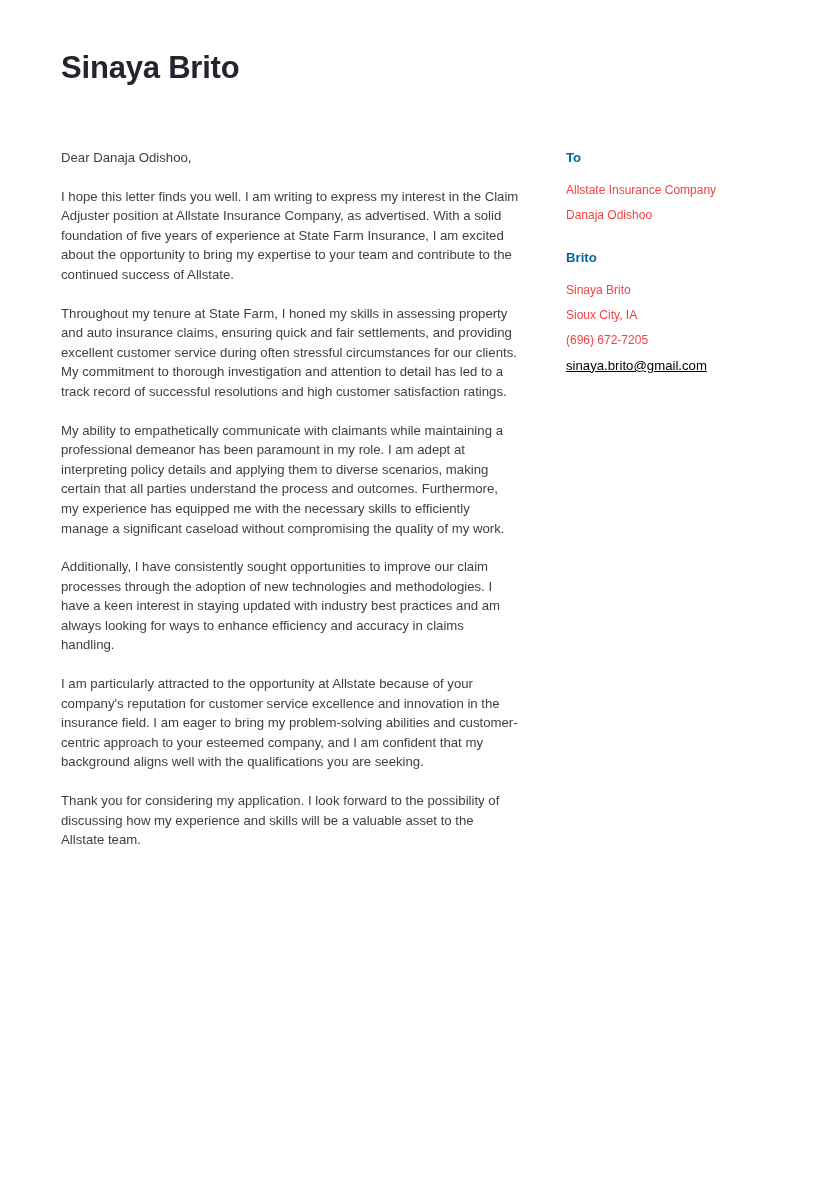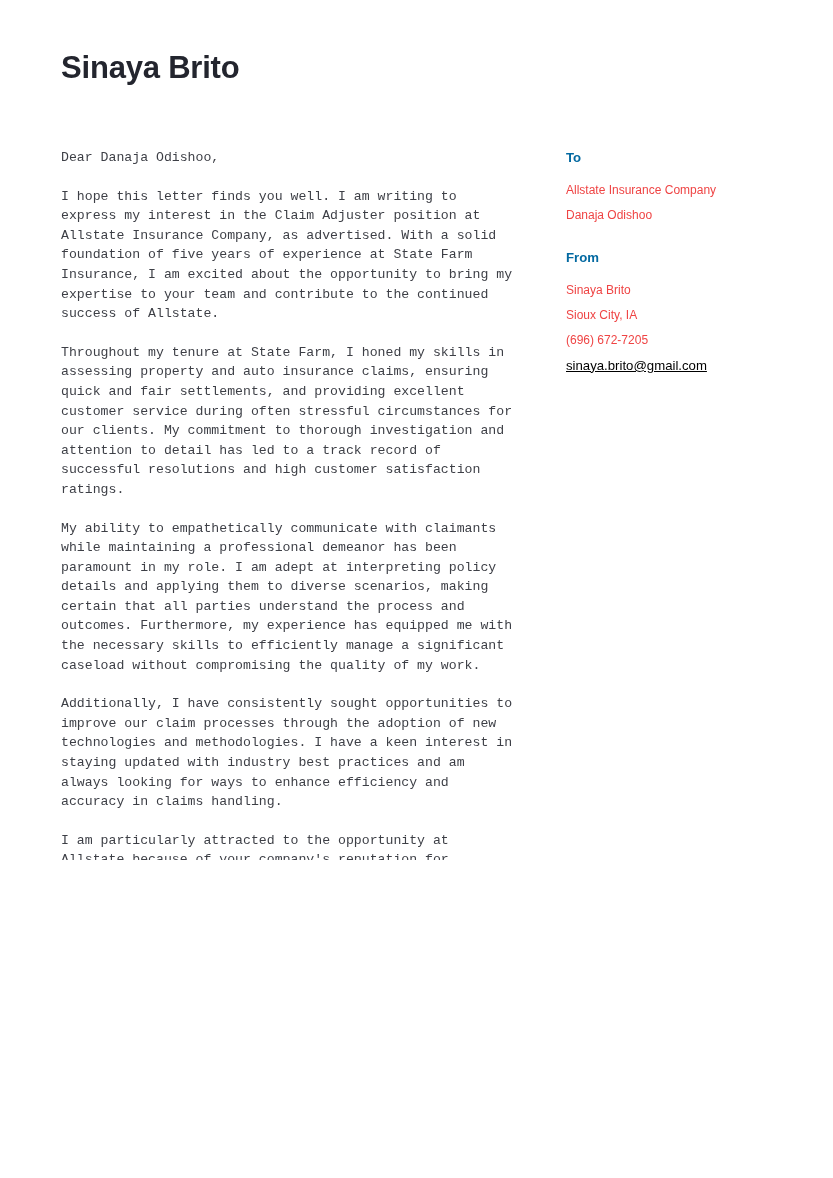--- a/index.html
+++ b/index.html
@@ -50,21 +50,20 @@
   .letter-body {
     width: 458px;
     flex: 0 0 458px;
   }
   .letter-body p {
     font-size: 13.2px;
     line-height: 19.6px;
     color: #3d3f46;
     margin: 0 0 19px 0;
     text-align: left;
-    font-family: Liberation Mono, monospace;
   }
   .letter-body p:last-child {
     margin-bottom: 0;
   }
   .salutation {
     margin-bottom: 19px !important;
   }
   .sidebar {
     flex: 1 1 auto;
     margin-left: 47px;
@@ -108,34 +107,35 @@
 
   <div class="content">
 
     <div class="letter-body">
       <p class="salutation">Dear Danaja Odishoo,</p>
       <p>I hope this letter finds you well. I am writing to express my interest in the Claim Adjuster position at Allstate Insurance Company, as advertised. With a solid foundation of five years of experience at State Farm Insurance, I am excited about the opportunity to bring my expertise to your team and contribute to the continued success of Allstate.</p>
       <p>Throughout my tenure at State Farm, I honed my skills in assessing property and auto insurance claims, ensuring quick and fair settlements, and providing excellent customer service during often stressful circumstances for our clients. My commitment to thorough investigation and attention to detail has led to a track record of successful resolutions and high customer satisfaction ratings.</p>
       <p>My ability to empathetically communicate with claimants while maintaining a professional demeanor has been paramount in my role. I am adept at interpreting policy details and applying them to diverse scenarios, making certain that all parties understand the process and outcomes. Furthermore, my experience has equipped me with the necessary skills to efficiently manage a significant caseload without compromising the quality of my work.</p>
       <p>Additionally, I have consistently sought opportunities to improve our claim processes through the adoption of new technologies and methodologies. I have a keen interest in staying updated with industry best practices and am always looking for ways to enhance efficiency and accuracy in claims handling.</p>
       <p>I am particularly attracted to the opportunity at Allstate because of your company's reputation for customer service excellence and innovation in the insurance field. I am eager to bring my problem-solving abilities and customer-centric approach to your esteemed company, and I am confident that my background aligns well with the qualifications you are seeking.</p>
+      <p>Thank you for considering my application. I look forward to the possibility of discussing how my experience and skills will be a valuable asset to the Allstate team.</p>
       <p>Warm regards,</p>
       <p>Sinaya Brito</p>
     </div>
 
     <div class="sidebar">
 
       <div class="sidebar-block">
         <div class="sidebar-heading">To</div>
         <div class="sidebar-line">Allstate Insurance Company</div>
         <div class="sidebar-line">Danaja Odishoo</div>
       </div>
 
       <div class="sidebar-block">
-        <div class="sidebar-heading">From</div>
+        <div class="sidebar-heading">Brito</div>
         <div class="sidebar-line">Sinaya Brito</div>
         <div class="sidebar-line">Sioux City, IA</div>
         <div class="sidebar-line">(696) 672-7205</div>
         <div><a class="sidebar-link">sinaya.brito@gmail.com</a></div>
       </div>
 
     </div>
 
   </div>
 

